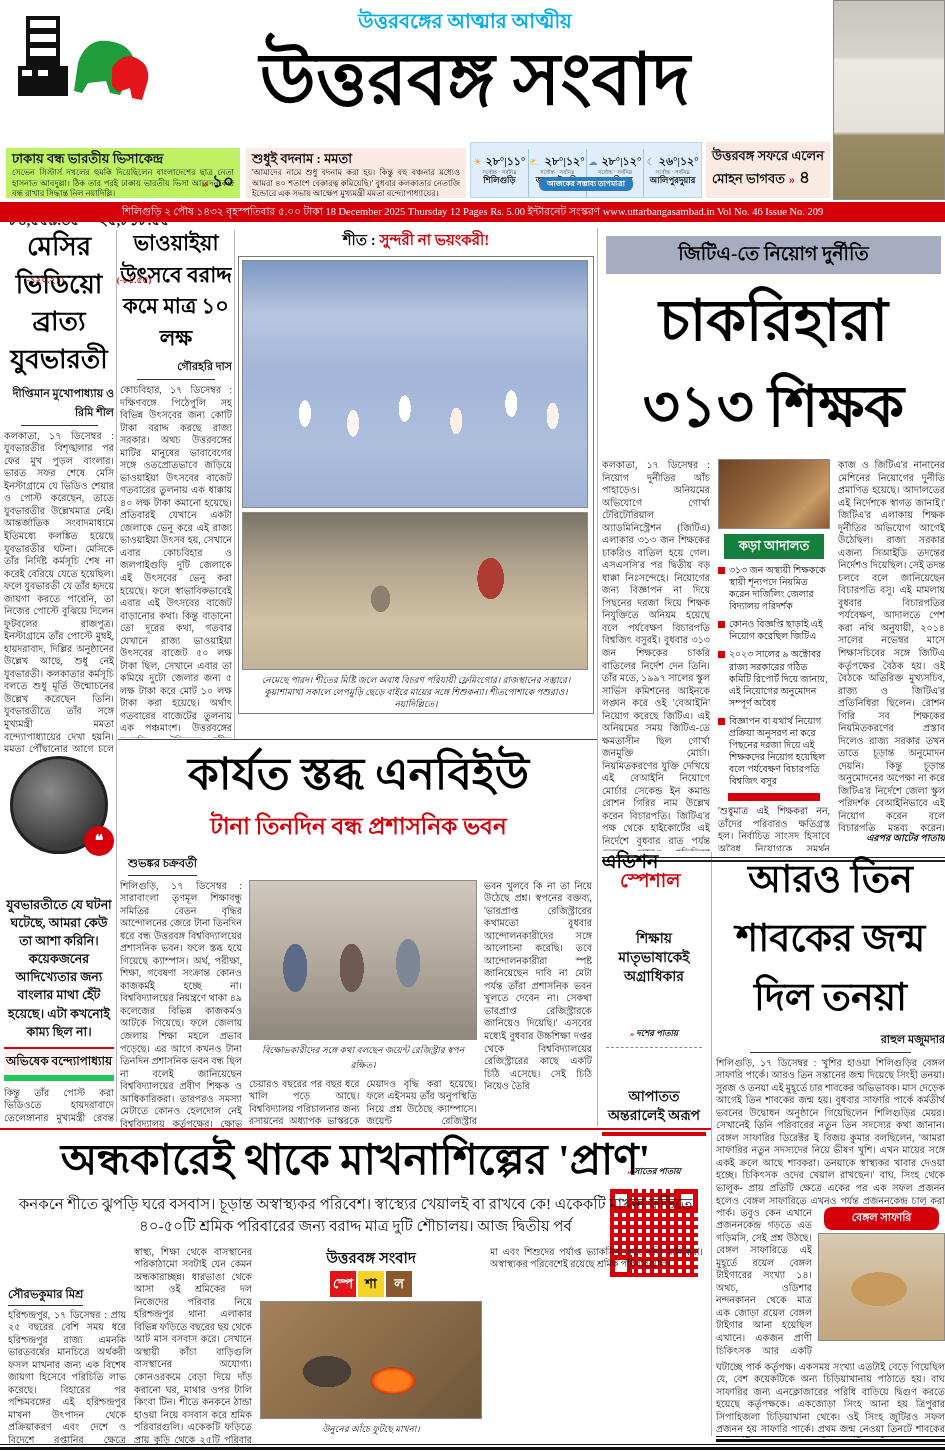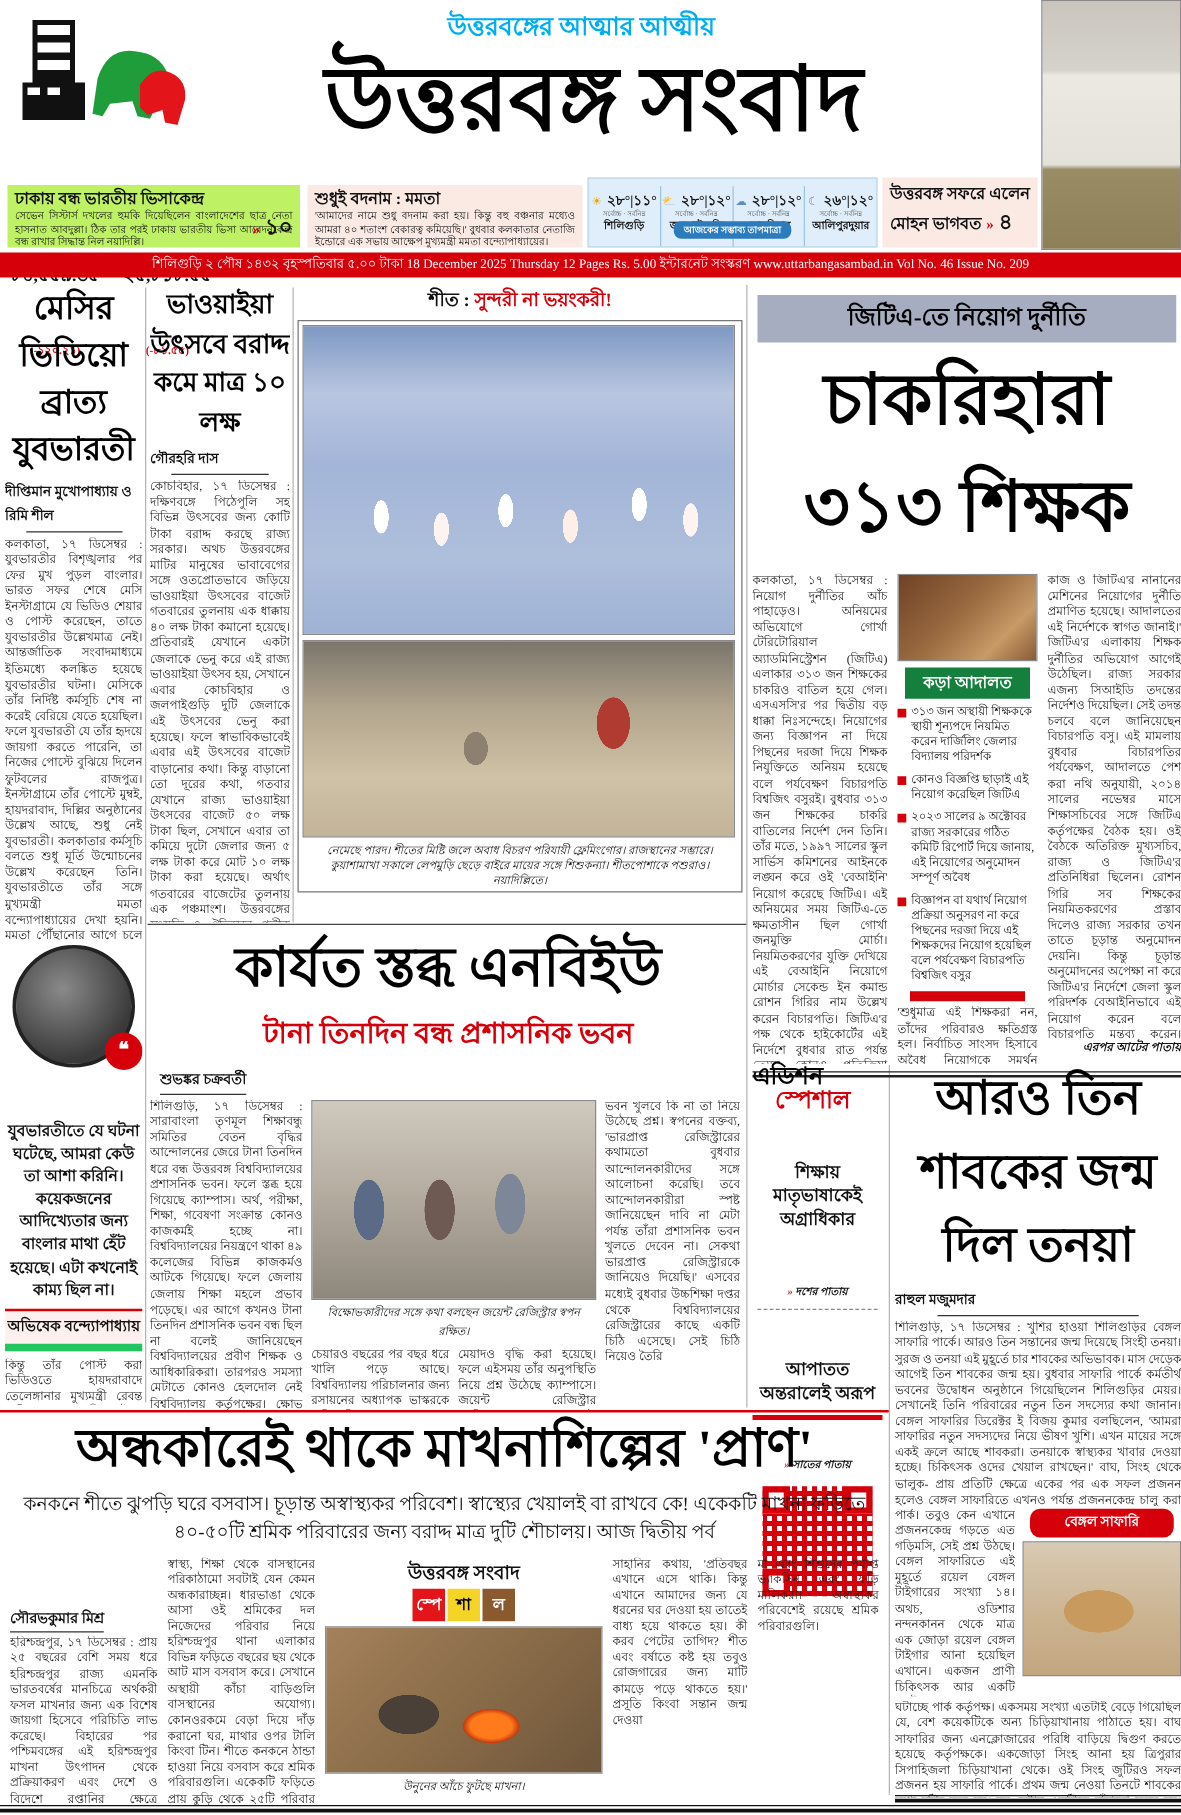--- a/index.html
+++ b/index.html
@@ -8,21 +8,21 @@
   .abs{position:absolute;}
   .b{font-weight:bold;margin-top:40px;}
   .ital{font-style:italic;}
   .center{text-align:center;}
   .body-text{font-size:9.5px;line-height:1.32;text-align:justify;color:#1a1a1a;}
   .headline{font-weight:bold;color:#000;line-height:1.3;}
   .red{color:#d6000a;}
   .vrule{position:absolute;width:1px;background:#b5b5b5;}
   .hrule{position:absolute;background:#444;}
   .photo{border:1px solid #8a8a8a;box-sizing:border-box;}
-  .byline{font-weight:bold;font-size:11px;text-align:left;}
+  .byline{font-weight:bold;font-size:11px;text-align:right;}
   .byline-rule{width:70%;height:1px;background:#333;margin:2px auto 4px auto;}
   .continued{font-style:italic;font-weight:bold;font-size:9.5px;text-align:right;}
   .brief{box-sizing:border-box;padding:4px 6px;}
   .brief h3{margin:0 0 2px 0;font-size:13px;line-height:1.1;}
   .brief p{margin:0;font-size:8.2px;line-height:1.25;text-align:justify;}
   .pagejump{color:#d6000a;font-weight:bold;}
   .wx-cell{flex:1;text-align:center;border-left:1px solid #9fc4de;padding-top:2px;}
   .wx-cell:first-child{border-left:none;}
   .wx-temp{font-weight:bold;font-size:11px;line-height:1;}
   .wx-sub{font-size:5.5px;color:#555;line-height:1.2;}
@@ -294,20 +294,19 @@
         <div class="center">
           <span class="b" style="font-size:15px;">উত্তরবঙ্গ সংবাদ</span><br>
           <span class="tile" style="background:#e3151b;color:#fff;">স্পে</span><span class="tile" style="background:#f5d327;color:#000;">শা</span><span class="tile" style="background:#8a5a2e;color:#fff;">ল</span>
         </div>
         <div class="photo" style="width:222px;height:118px;margin-top:4px;background:
           radial-gradient(ellipse 30px 18px at 60% 68%,#ff7a1a 55%,#c23a10 75%,transparent 76%),
           radial-gradient(ellipse 40px 26px at 30% 60%,#4a4038 60%,transparent 61%),
           linear-gradient(135deg,#a3815c 0%,#8a6c48 50%,#6e563c 100%);"></div>
         <div class="ital center" style="font-size:9px;margin-top:3px;text-align:center;">উনুনের আঁচে ফুটছে মাখনা।</div>
       </div>
-      <div class="body-text" style="width:108px;flex:none;overflow:hidden;">সাহানির কথায়, 'প্রতিবছর এখানে এসে থাকি। কিন্তু এখানে আমাদের জন্য যে ধরনের ঘর দেওয়া হয় তাতেই বাধ্য হয়ে থাকতে হয়। কী করব পেটের তাগিদ? শীত এবং বর্ষাতে কষ্ট হয় তবুও রোজগারের জন্য মাটি কামড়ে পড়ে থাকতে হয়।' প্রসূতি কিংবা সন্তান জন্ম দেওয়া</div>
       <div class="body-text" style="flex:1;overflow:hidden;">মা এবং শিশুদের পর্যাপ্ত ভ্যাকসিন এবং ফড়ি মালিকরা। অস্বাস্থ্যকর পরিবেশেই রয়েছে শ্রমিক পরিবারগুলি।</div>
     </div>
   </div>
 
   <div class="abs" style="left:0;top:1444px;width:945px;border-top:1px solid #111;border-bottom:3px solid #111;height:2px;"></div>
 
 </div>
 
 </body></html>

